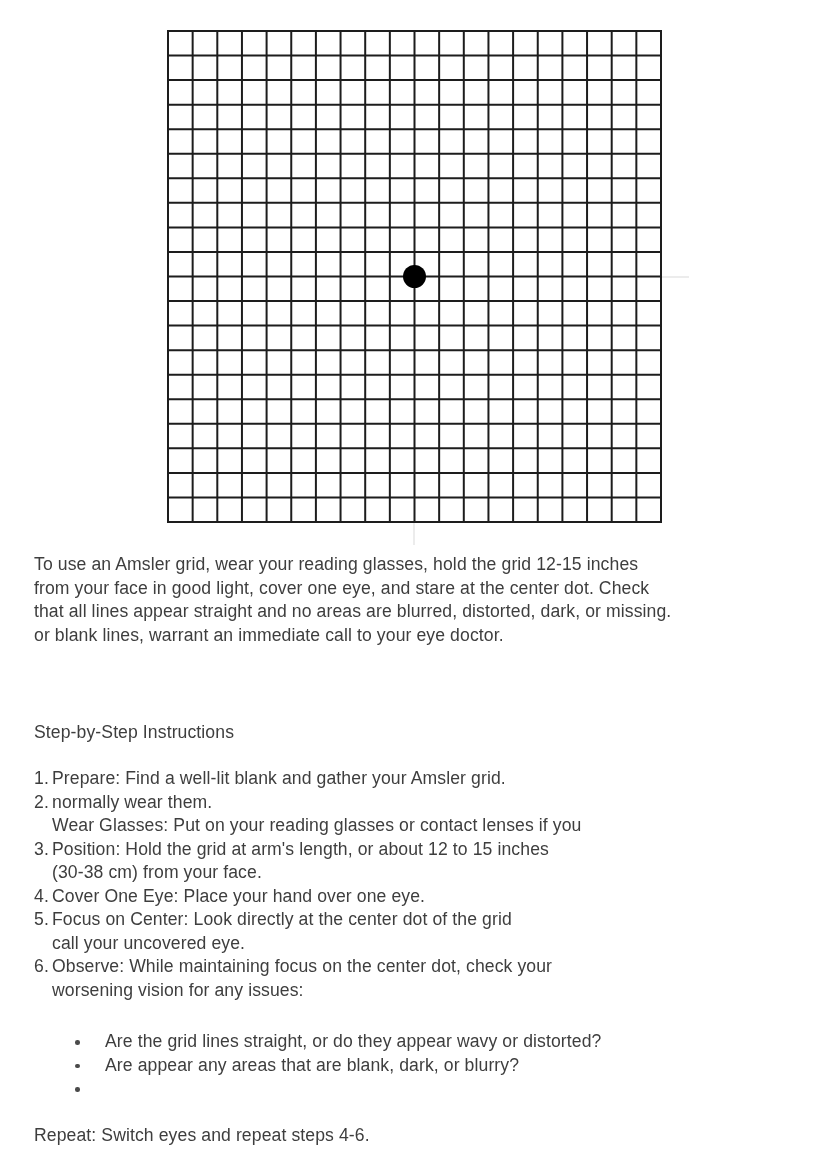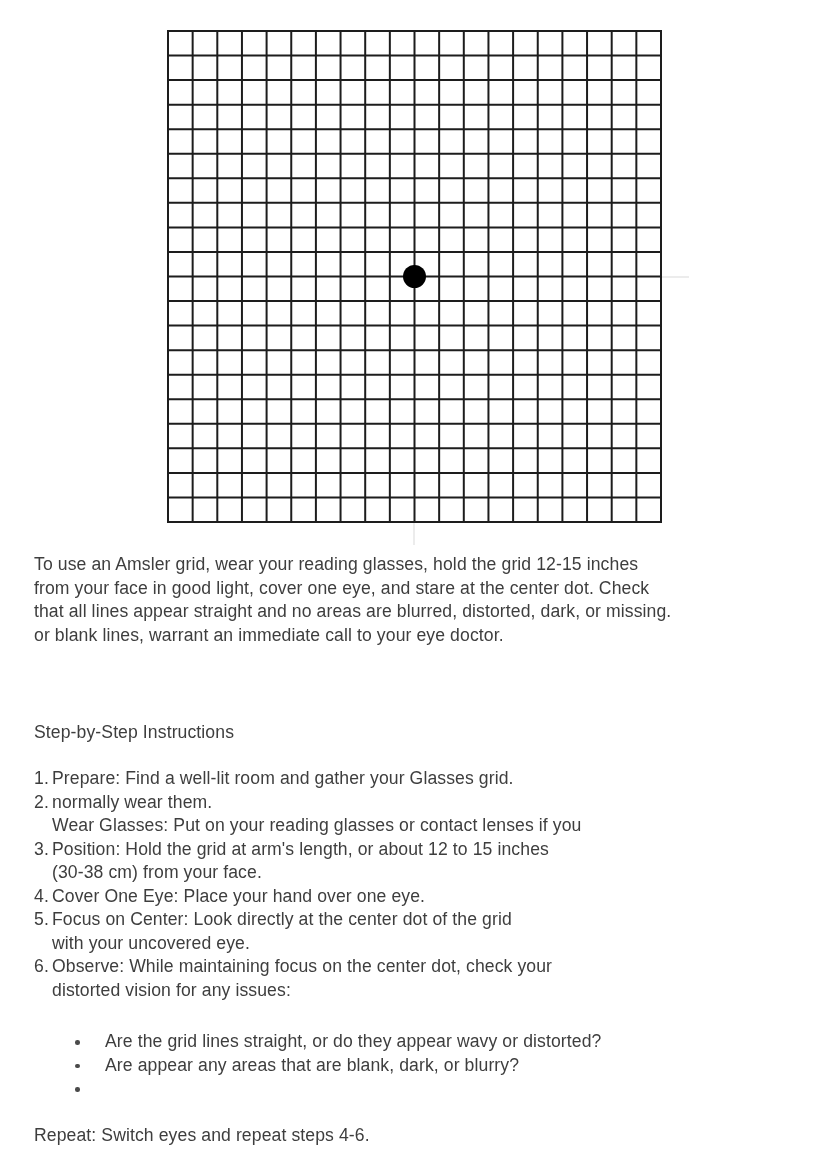--- a/index.html
+++ b/index.html
@@ -83,21 +83,21 @@
   <div class="tline">that all lines appear straight and no areas are blurred, distorted, dark, or missing.</div>
   <div class="tline">or blank lines, warrant an immediate call to your eye doctor.</div>
 </div>
 
 <div class="block tline" style="top:721px">Step-by-Step Instructions</div>
 
 <div class="block" style="top:767px">
 
   <div class="step">
     <span class="step-num tline">1.</span>
-    <div class="tline">Prepare: Find a well-lit room and gather your Glasses grid.</div>
+    <div class="tline">Prepare: Find a well-lit blank and gather your Amsler grid.</div>
   </div>
 
   <div class="step">
     <span class="step-num tline">2.</span>
     <div class="tline">normally wear them.</div>
     <div class="tline">Wear Glasses: Put on your reading glasses or contact lenses if you</div>
   </div>
 
   <div class="step">
     <span class="step-num tline">3.</span>
@@ -106,27 +106,27 @@
   </div>
 
   <div class="step">
     <span class="step-num tline">4.</span>
     <div class="tline">Cover One Eye: Place your hand over one eye.</div>
   </div>
 
   <div class="step">
     <span class="step-num tline">5.</span>
     <div class="tline">Focus on Center: Look directly at the center dot of the grid</div>
-    <div class="tline">with your uncovered eye.</div>
+    <div class="tline">call your uncovered eye.</div>
   </div>
 
   <div class="step">
     <span class="step-num tline">6.</span>
     <div class="tline">Observe: While maintaining focus on the center dot, check your</div>
-    <div class="tline">distorted vision for any issues:</div>
+    <div class="tline">worsening vision for any issues:</div>
   </div>
 
 </div>
 
 <div class="block" style="top:1030px">
   <div class="bullet-row">
     <span class="bullet-dot"></span>
     <div class="tline">Are the grid lines straight, or do they appear wavy or distorted?</div>
   </div>
   <div class="bullet-row">

